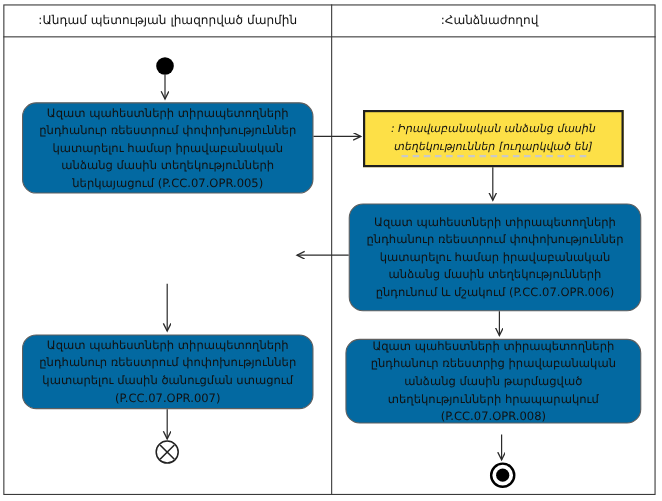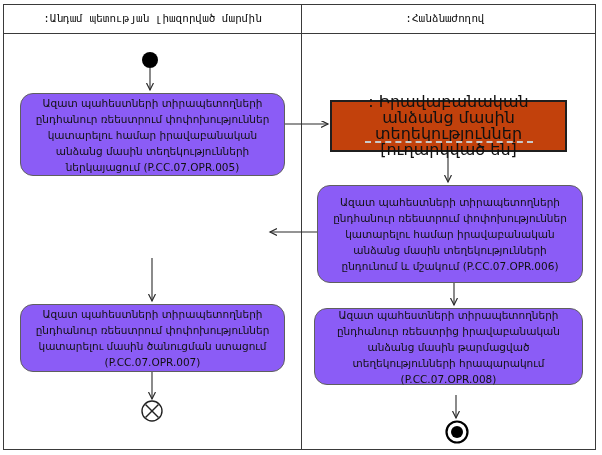--- a/index.html
+++ b/index.html
@@ -12,33 +12,33 @@
     border:1px solid #3a3a3a;box-sizing:border-box;background:#fff;
   }
   .lane-divider{
     position:absolute;left:301px;top:4px;width:1px;height:446px;background:#3a3a3a;
   }
   .header-sep{
     position:absolute;left:3px;top:33px;width:593px;height:1px;background:#3a3a3a;
   }
   .lane-title{
     position:absolute;top:4px;height:29px;display:flex;align-items:center;justify-content:center;
-    font-size:11px;color:#111;text-align:center;font-family:Liberation Mono, monospace;
+    font-size:11px;color:#111;text-align:center;
   }
   .lane-title.left{left:4px;width:297px;}
   .lane-title.right{left:298px;width:294px;}
   .action{
     position:absolute;box-sizing:border-box;border:1px solid #5f5f5f;border-radius:13px;
-    background:#8b5cf6;display:flex;align-items:center;justify-content:center;
+    background:#0369a1;display:flex;align-items:center;justify-content:center;
     text-align:center;font-size:10.5px;line-height:16px;padding:0 10px;
   }
   .objnode{
-    position:absolute;box-sizing:border-box;border:2px solid #1f1f1f;background:#c2410c;
+    position:absolute;box-sizing:border-box;border:2px solid #1f1f1f;background:#fde047;
     display:flex;align-items:center;justify-content:center;
-    text-align:center;font-size:16px;line-height:16px;padding:2px 12px;
+    text-align:center;font-size:10px;line-height:16px;padding:2px 12px;font-style:italic;
   }
   #action-005{left:20px;top:93px;width:265px;height:83px;}
   #objnode-sent{left:330px;top:100px;width:237px;height:52px;flex-direction:column;}
   #action-006{left:317px;top:185px;width:266px;height:98px;}
   #objnode-processed{left:37px;top:209px;width:230px;height:49px;}
   #action-007{left:20px;top:304px;width:265px;height:68px;}
   #action-008{left:314px;top:308px;width:269px;height:77px;}
   .faded-dashes{
     position:absolute;left:365px;top:141px;width:168px;height:0;
     border-top:2px dashed #c9c9c9;

